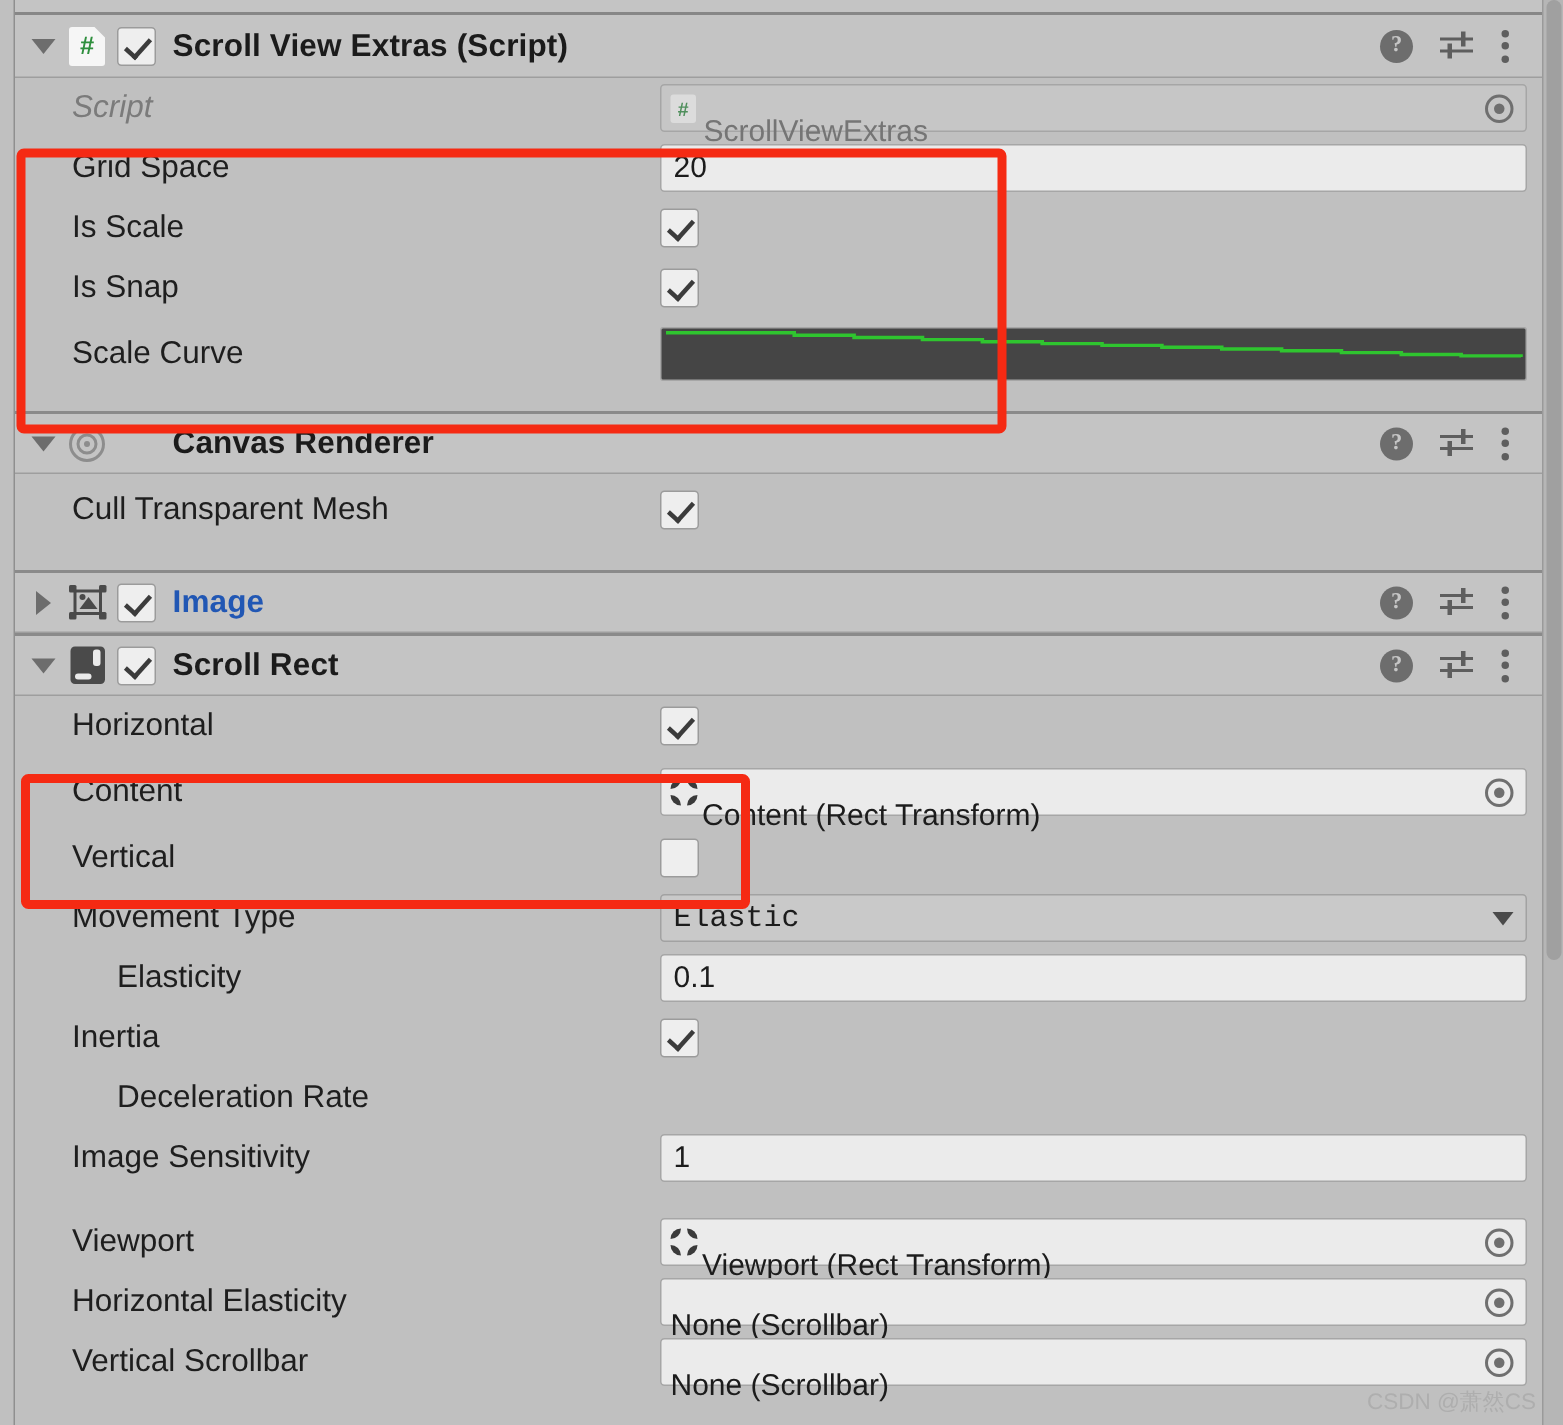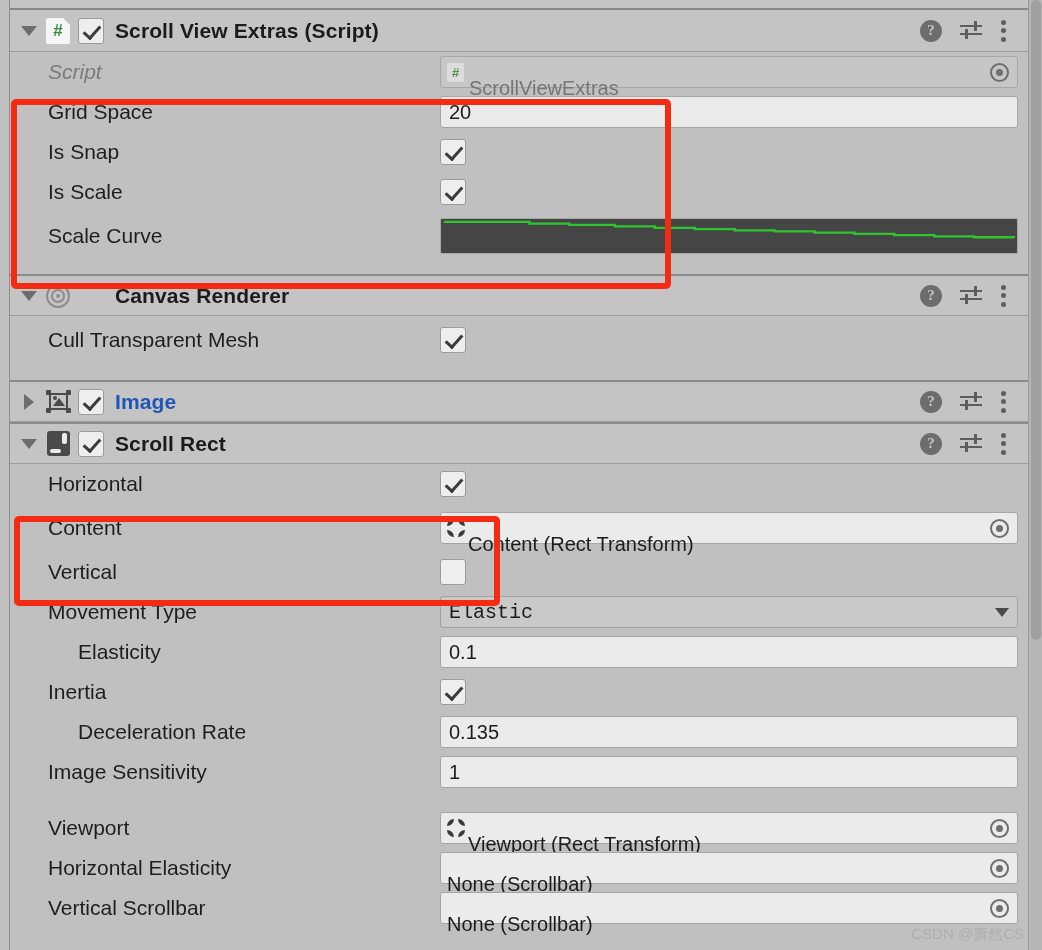--- a/index.html
+++ b/index.html
@@ -456,28 +456,28 @@
       </div>
 
       <div class="row">
         <div class="row-label">Grid Space</div>
         <div class="field-area">
           <div class="tf">20</div>
         </div>
       </div>
 
       <div class="row">
+        <div class="row-label">Is Scale</div>
+        <div class="field-area">
+          <div class="cb checked"></div>
+        </div>
+      </div>
+
+      <div class="row">
         <div class="row-label">Is Snap</div>
-        <div class="field-area">
-          <div class="cb checked"></div>
-        </div>
-      </div>
-
-      <div class="row">
-        <div class="row-label">Is Scale</div>
         <div class="field-area">
           <div class="cb checked"></div>
         </div>
       </div>
 
       <div class="row tall">
         <div class="row-label">Scale Curve</div>
         <div class="field-area">
           <div class="curve">
             <svg viewBox="0 0 578 36" preserveAspectRatio="none">
@@ -635,23 +635,20 @@
 
       <div class="row">
         <div class="row-label">Inertia</div>
         <div class="field-area">
           <div class="cb checked"></div>
         </div>
       </div>
 
       <div class="row indent">
         <div class="row-label" style="width:362px;">Deceleration Rate</div>
-        <div class="field-area">
-          <div class="tf">0.135</div>
-        </div>
       </div>
 
       <div class="row">
         <div class="row-label">Image Sensitivity</div>
         <div class="field-area">
           <div class="tf">1</div>
         </div>
       </div>
 
       <div class="gap" style="height:16px;"></div>

